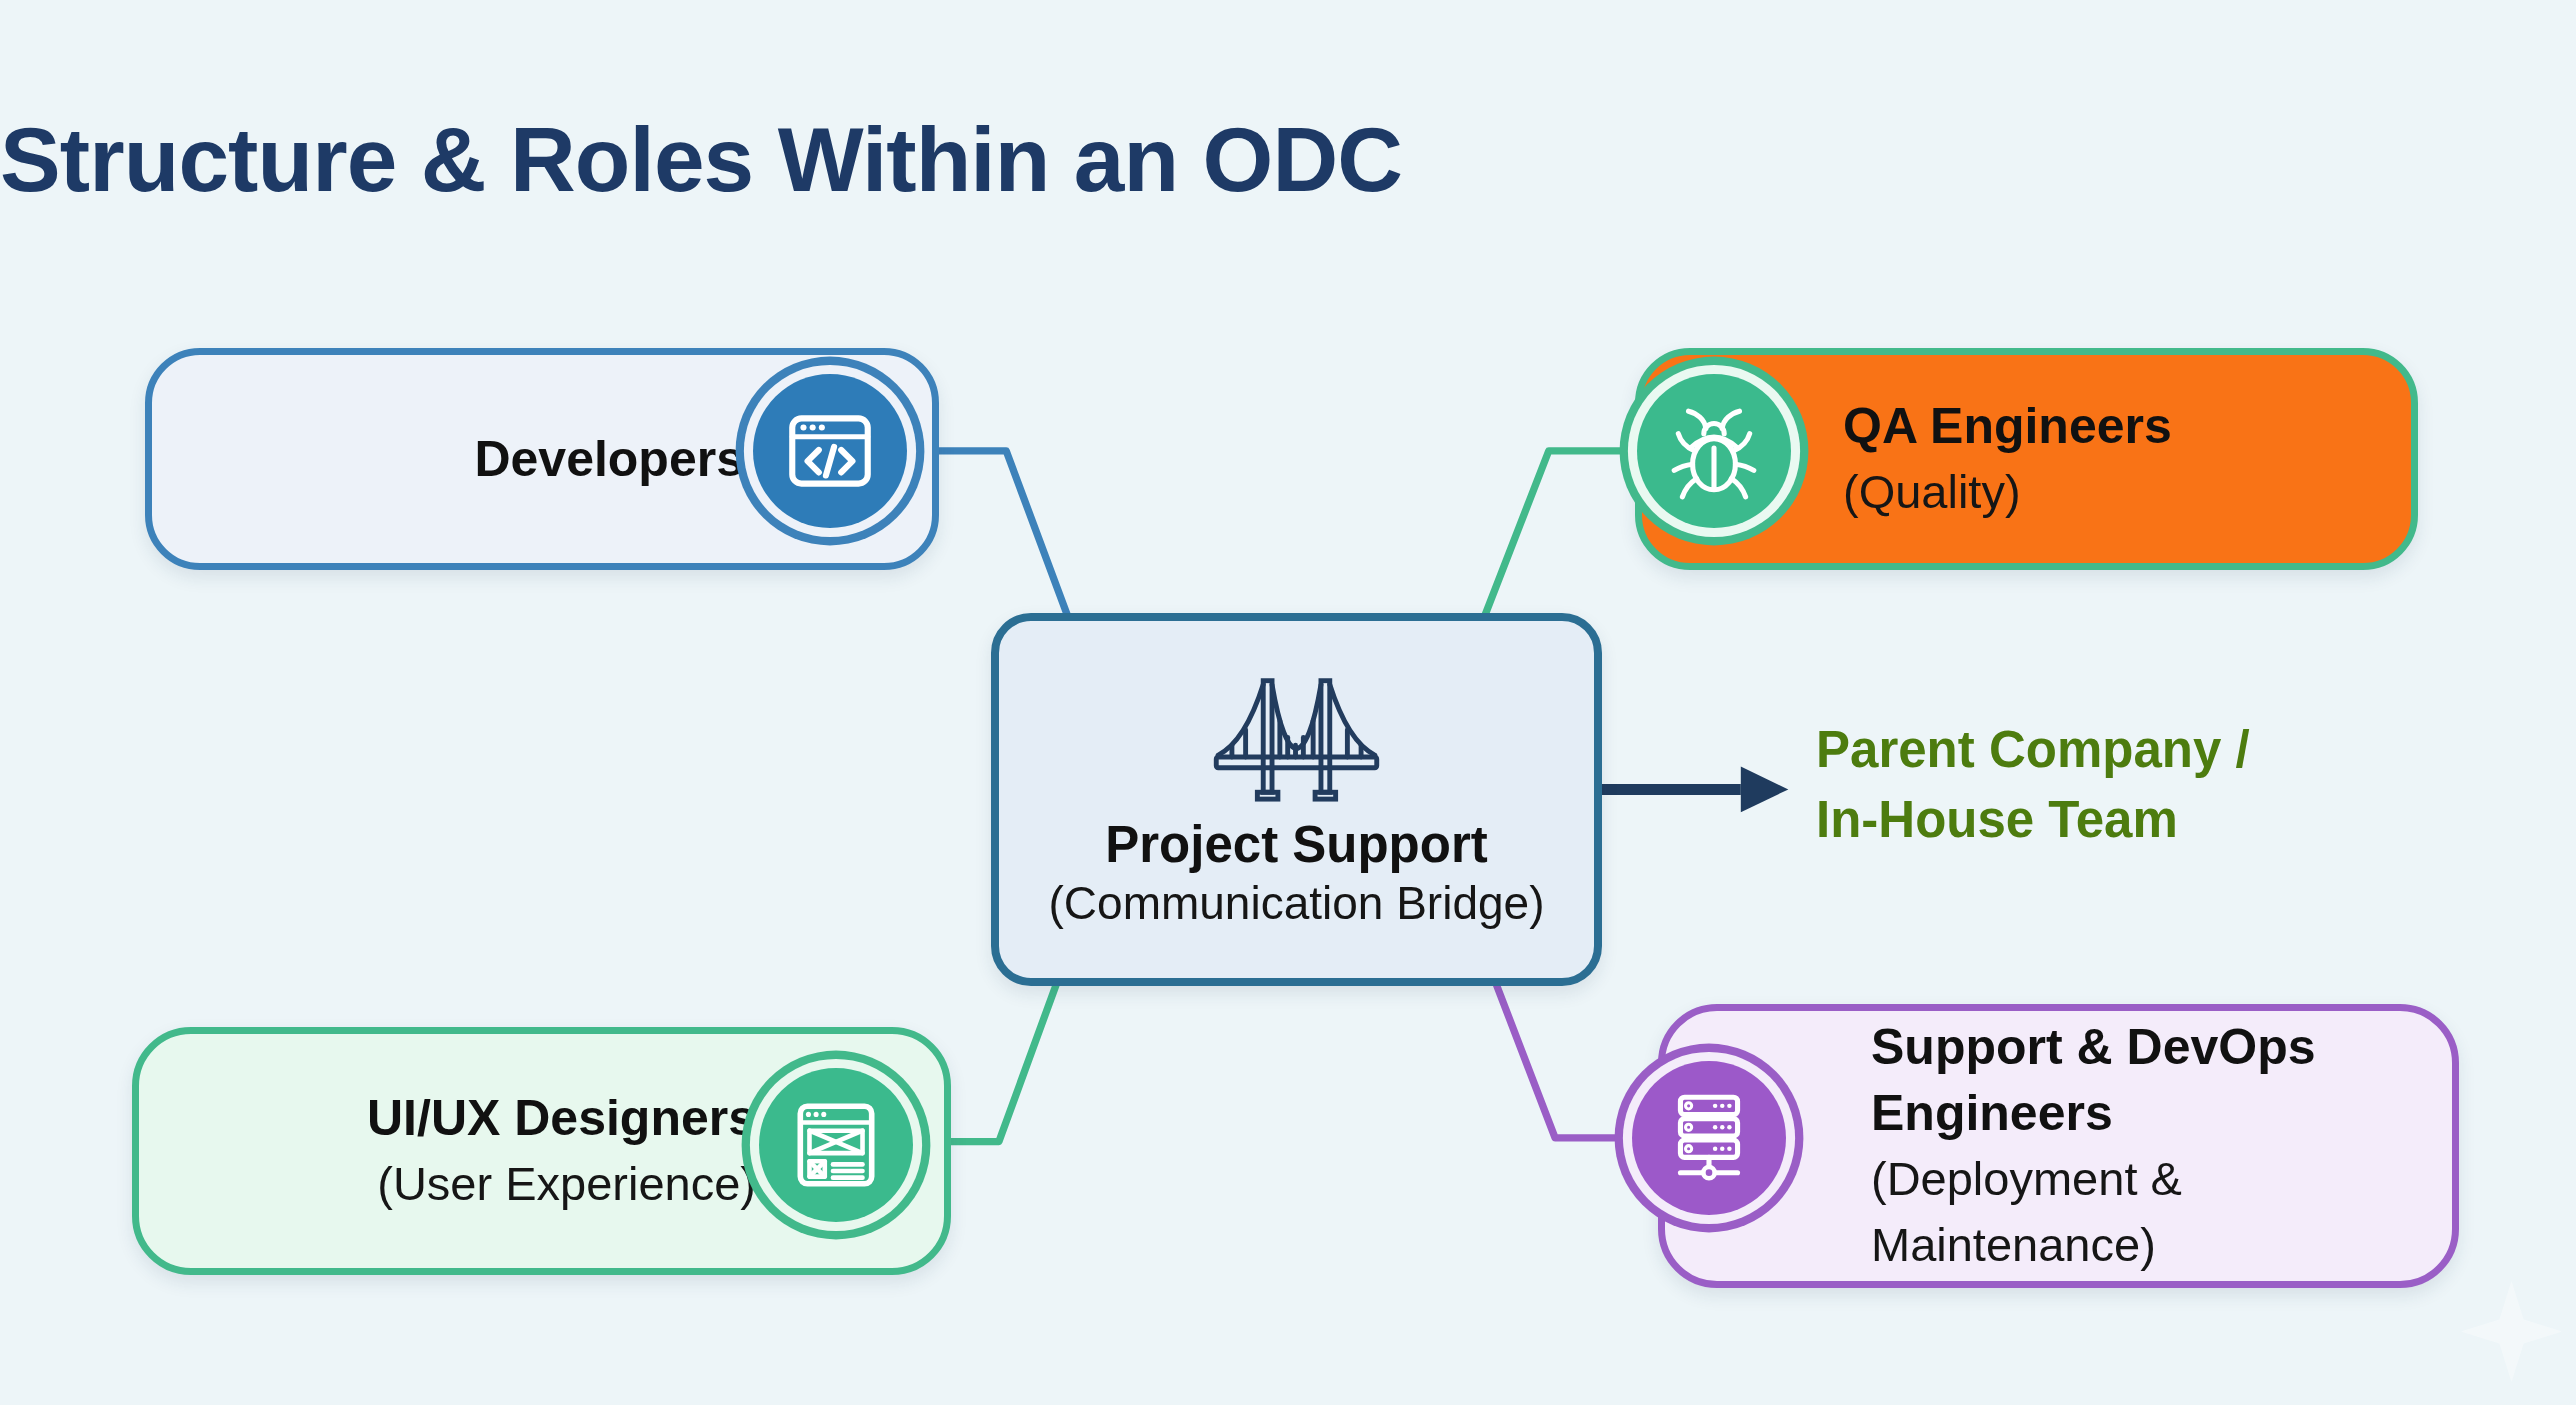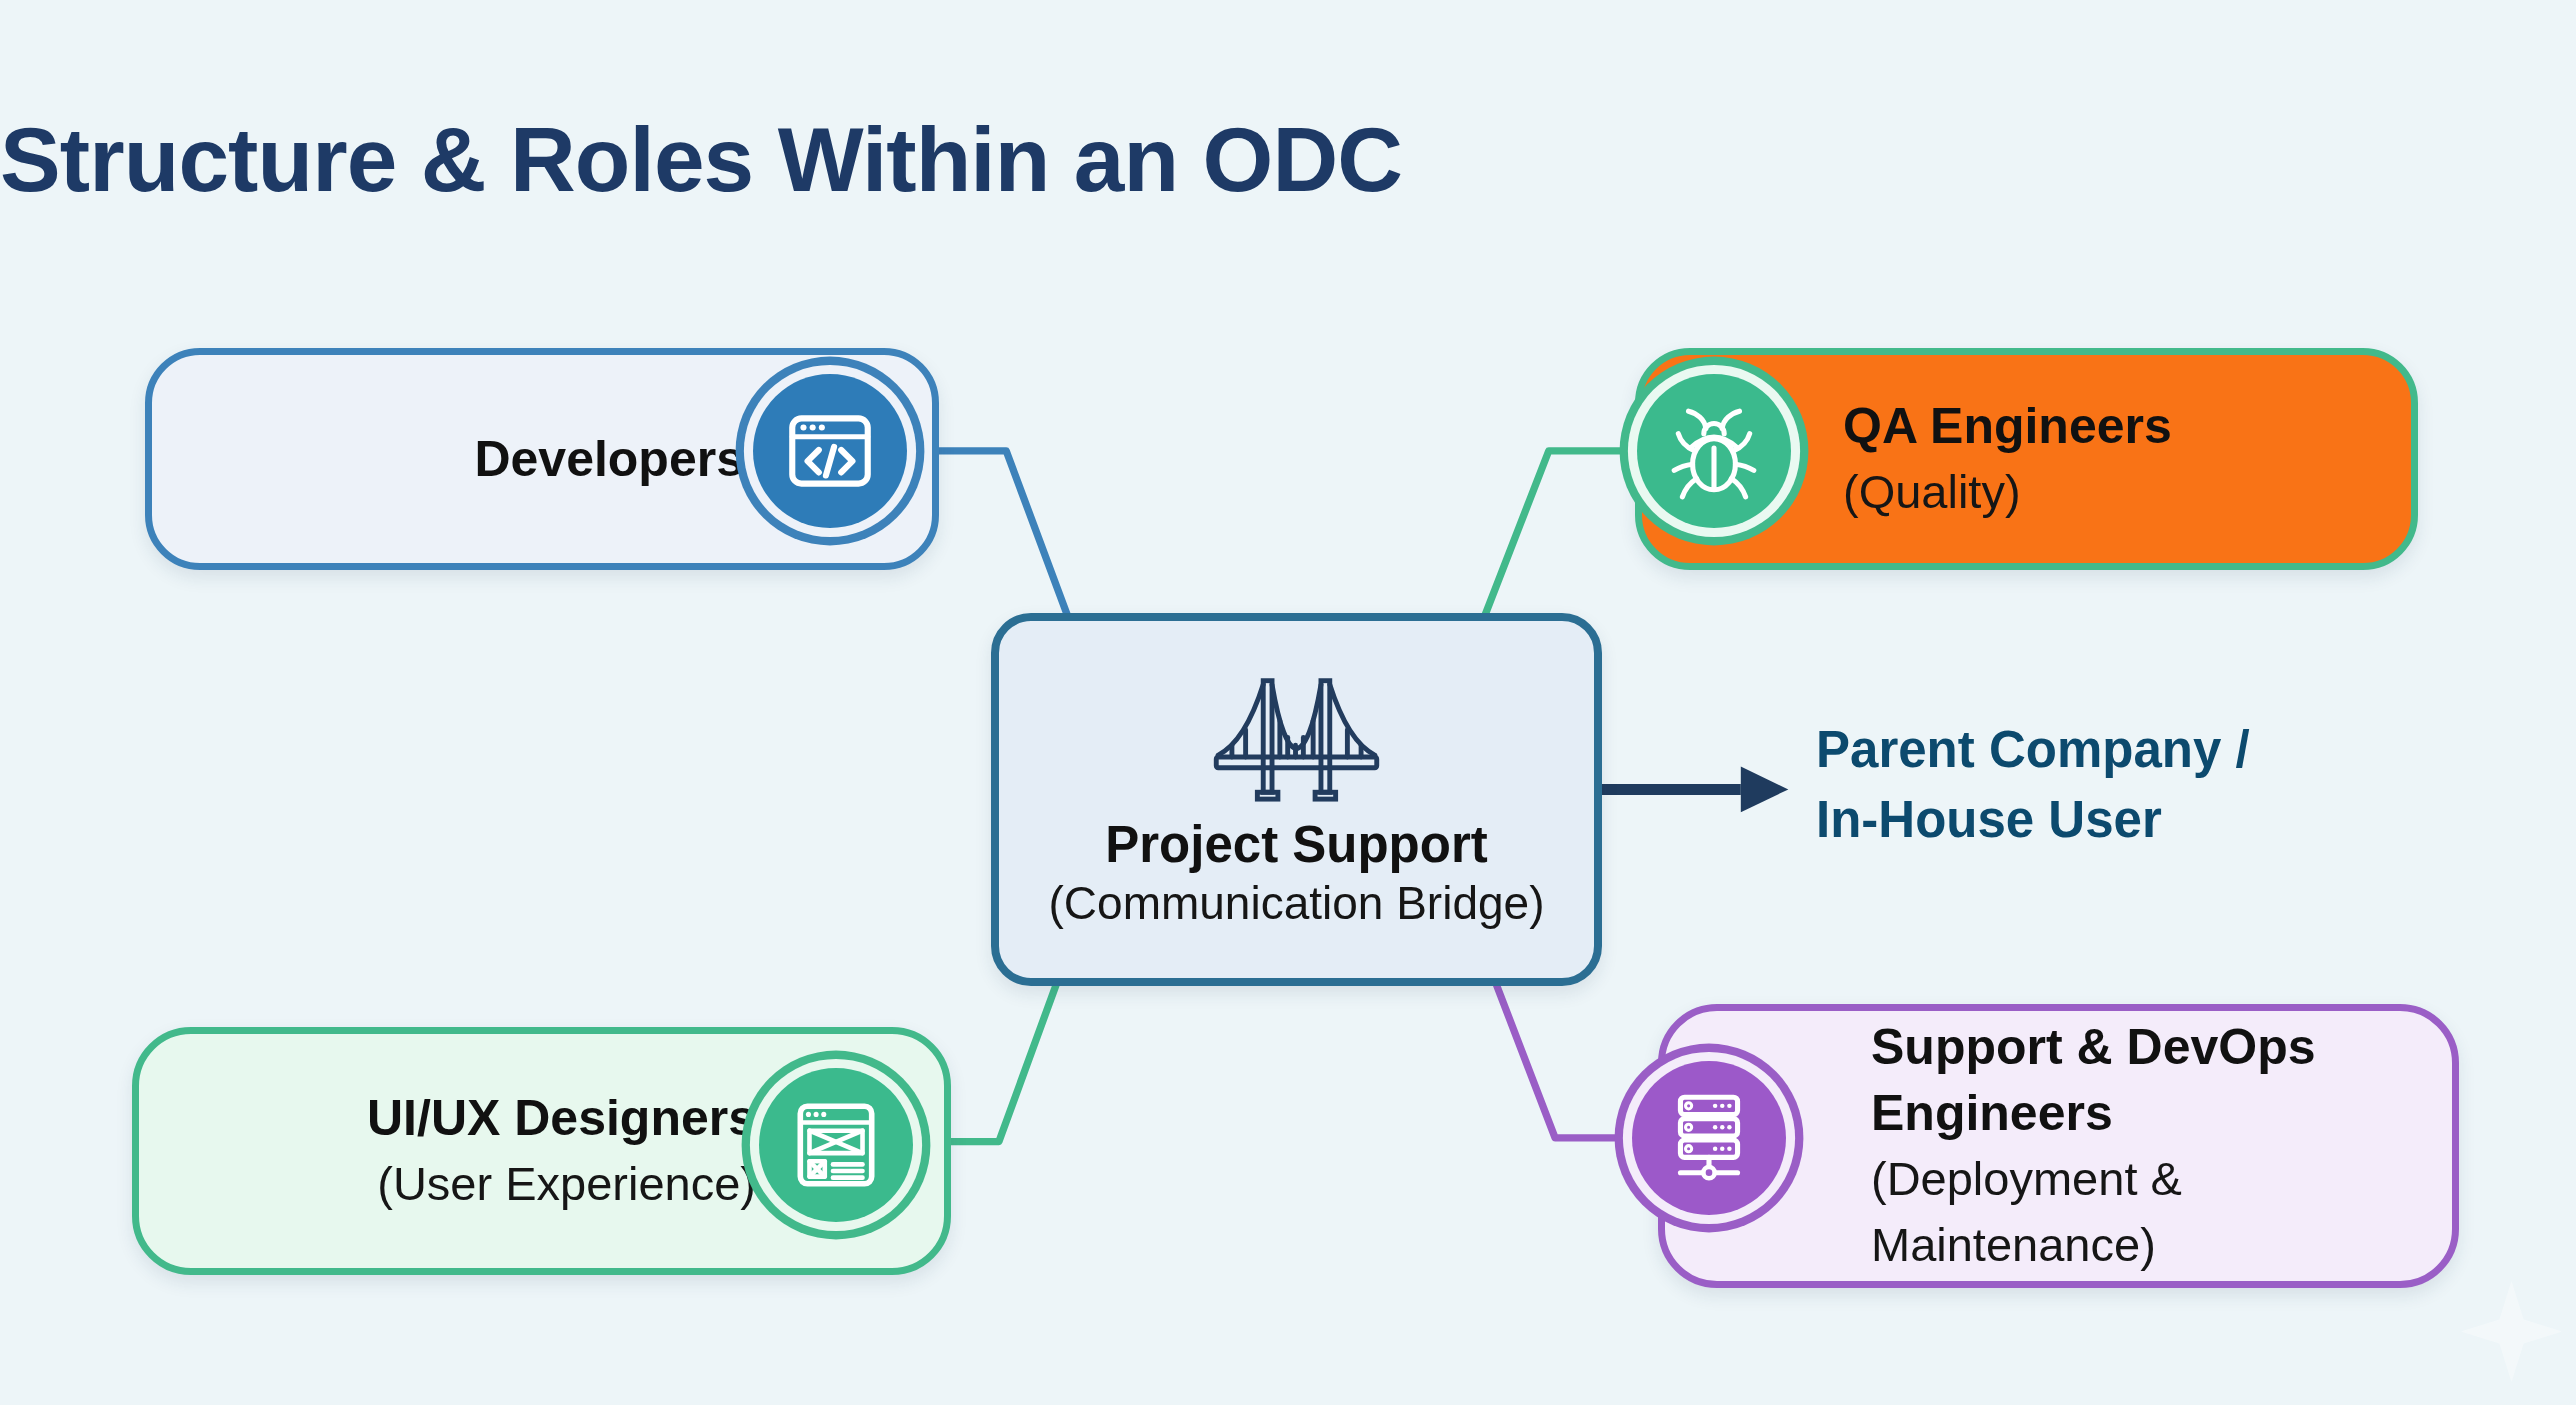--- a/index.html
+++ b/index.html
@@ -52,21 +52,21 @@
     display:flex;align-items:center;justify-content:center;
   }
   .badge svg{width:102px;height:102px;}
   .badge-dev{left:753px;top:374px;background:#2e7cb8;box-shadow:0 0 0 9.1px #edf2f9,0 0 0 17.4px #3d82ba;}
   .badge-qa{left:1637px;top:374px;background:#3bba8d;box-shadow:0 0 0 9.1px #e9f9f1,0 0 0 17.4px #42b98b;}
   .badge-uiux{left:759px;top:1068px;background:#3bba8d;box-shadow:0 0 0 9.1px #e7f8ee,0 0 0 17.4px #42b98b;}
   .badge-devops{left:1632px;top:1061px;background:#9c59c9;box-shadow:0 0 0 9.1px #f4ecfa,0 0 0 17.4px #9a5ec6;}
   .bridge{width:179px;height:137px;}
   .external{
     position:absolute;left:1816px;top:715px;z-index:2;
-    font-size:51px;font-weight:700;line-height:70px;color:#0c4a6e;
+    font-size:51px;font-weight:700;line-height:70px;color:#4d7c0f;
   }
   .sparkle{
     position:absolute;left:2461px;top:1281px;width:101px;height:101px;z-index:1;
     background:#ffffff;opacity:0.35;filter:blur(1.8px);
     clip-path:polygon(50% 0,62% 38%,100% 50%,62% 62%,50% 100%,38% 62%,0 50%,38% 38%);
   }
 </style>
 </head>
 <body>
 
@@ -147,21 +147,21 @@
         <line x1="156" y1="80" x2="156" y2="92"></line>
         <line x1="142" y1="64" x2="142" y2="92"></line>
       </svg>
       <div class="name">Project Support</div>
       <div class="sub">(Communication Bridge)</div>
     </div>
   </div>
 
   <div class="external">
     <div>Parent Company /</div>
-    <div>In-House User</div>
+    <div>In-House Team</div>
   </div>
 
   <div class="pill uiux-box">
     <div class="pill-text align-right">
       <div class="name">UI/UX Designers</div>
       <div class="sub">(User Experience)</div>
     </div>
   </div>
   <div class="badge badge-uiux">
     <svg viewBox="0 0 100 100" fill="none" stroke="#ffffff" stroke-width="4.5" stroke-linecap="round" stroke-linejoin="round">

